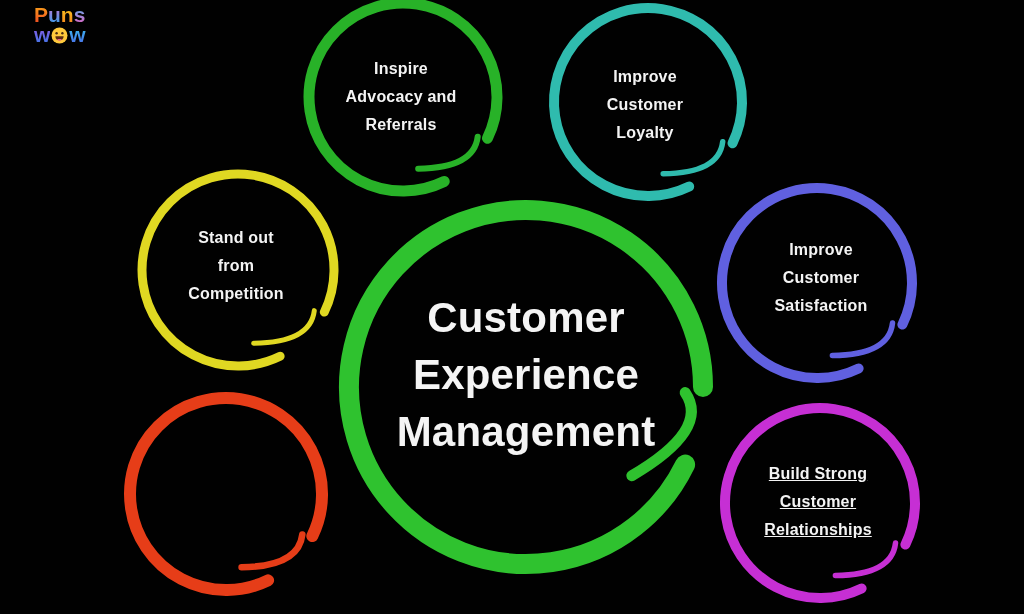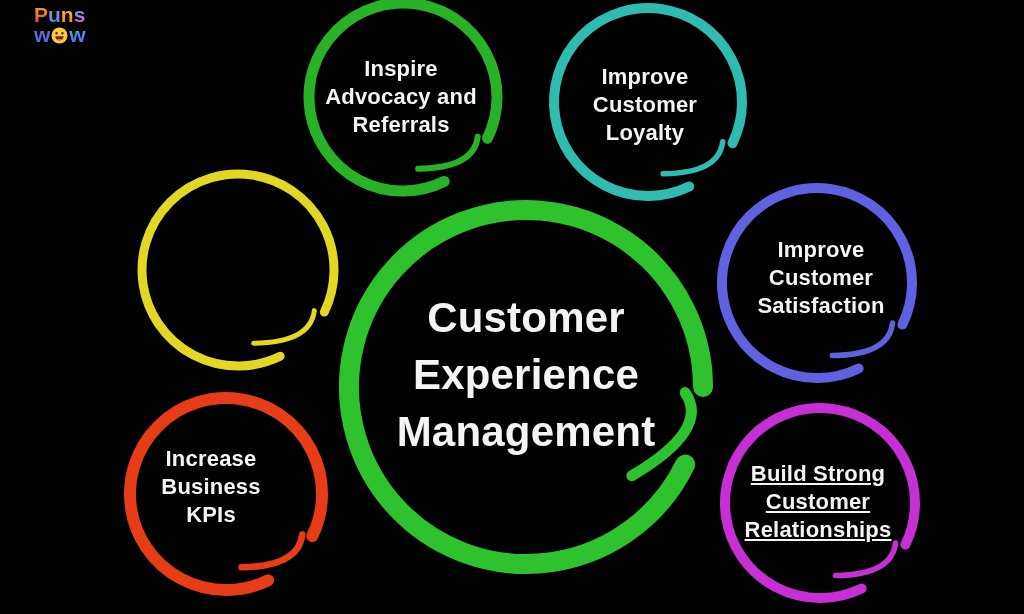--- a/index.html
+++ b/index.html
@@ -7,21 +7,21 @@
   .stage{
     position:relative;width:1024px;height:614px;background:#010101;
     overflow:hidden;font-family:"Liberation Sans","DejaVu Sans",sans-serif;
   }
   #rings-svg{position:absolute;left:0;top:0;}
   .label{
     position:absolute;transform:translate(-50%,-50%);
     white-space:pre-line;text-align:center;color:#f4f4f4;font-weight:bold;
     letter-spacing:0.2px;
   }
-  .node-label{font-size:22px;line-height:28px;}
+  .node-label{font-size:16px;line-height:28px;}
   .center-label{font-size:42px;line-height:57px;}
   .logo{position:absolute;left:34px;top:5px;line-height:20px;font-weight:bold;}
   .logo-line{display:flex;align-items:center;}
   .grad-letter{
     font-size:21px;
     -webkit-background-clip:text;background-clip:text;color:transparent;
   }
   .wow-face{display:inline-block;width:17px;height:17px;margin:0 1px;}
 </style>
 </head>
@@ -51,28 +51,28 @@
 Management</div>
 
   <div class="label node-label" style="left: 401px; top: 97px;">Inspire
 Advocacy and
 Referrals</div>
 
   <div class="label node-label" style="left: 645px; top: 105px;">Improve
 Customer
 Loyalty</div>
 
+  <div class="label node-label" style="left: 236px; top: 266px;">Stand out
+from
+Competition</div>
 
   <div class="label node-label" style="left: 821px; top: 278px;">Improve
 Customer
 Satisfaction</div>
 
-  <div class="label node-label" style="left: 211px; top: 487px;">Increase
-Business
-KPIs</div>
 
   <div class="label node-label" style="left: 818px; top: 502px; text-decoration: underline;">Build Strong
 Customer
 Relationships</div>
 
   <div class="logo">
     <div class="logo-line">
       <span class="grad-letter" style="background-image: linear-gradient(rgb(249, 165, 26), rgb(238, 67, 35));">P</span>
       <span class="grad-letter" style="background-image: linear-gradient(rgb(207, 111, 214), rgb(46, 159, 232));">u</span>
       <span class="grad-letter" style="background-image: linear-gradient(rgb(255, 210, 30), rgb(242, 129, 29));">n</span>

